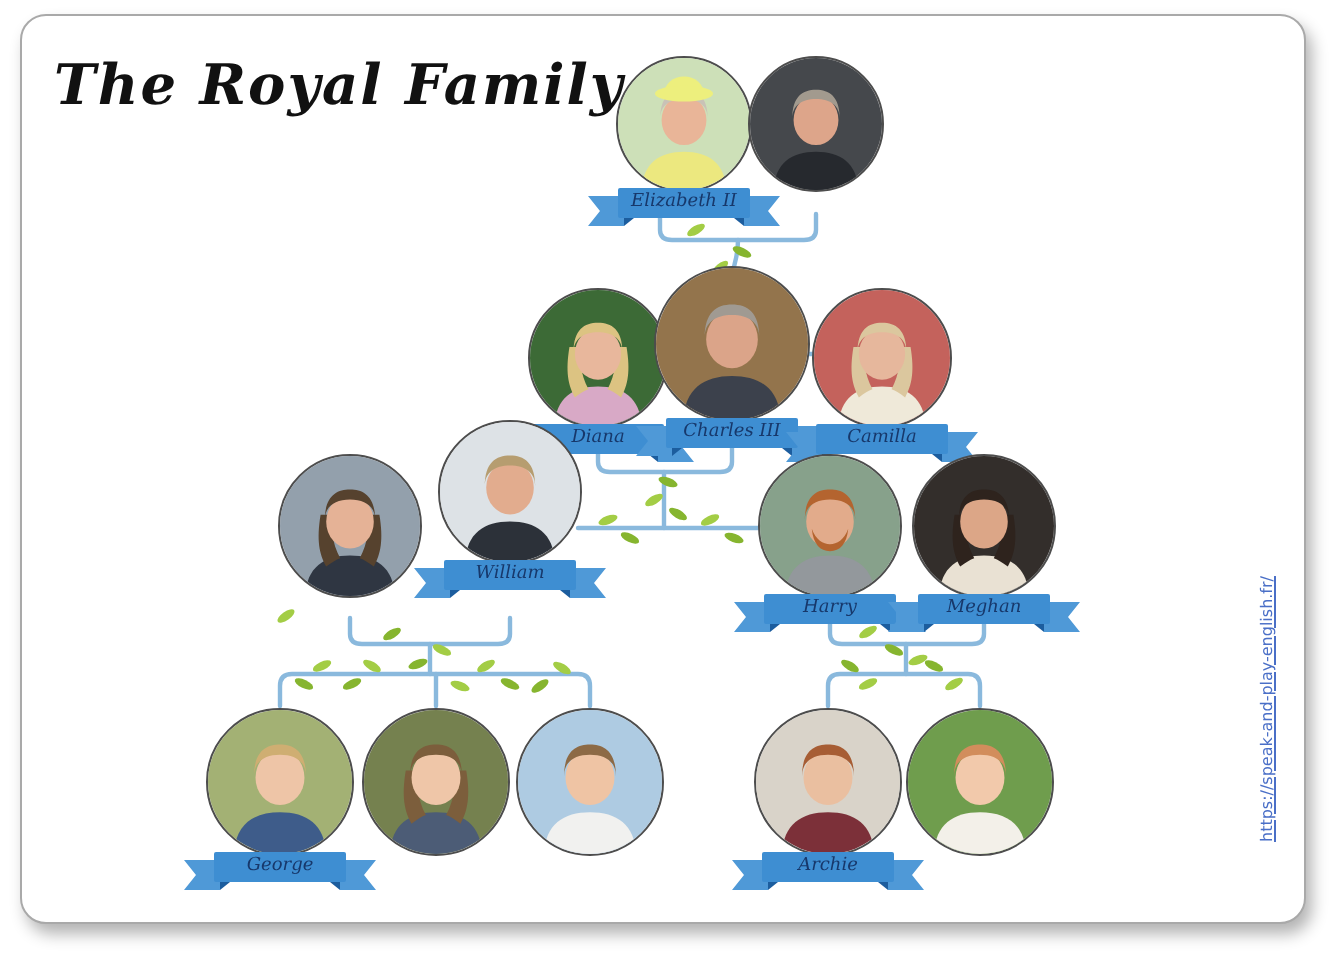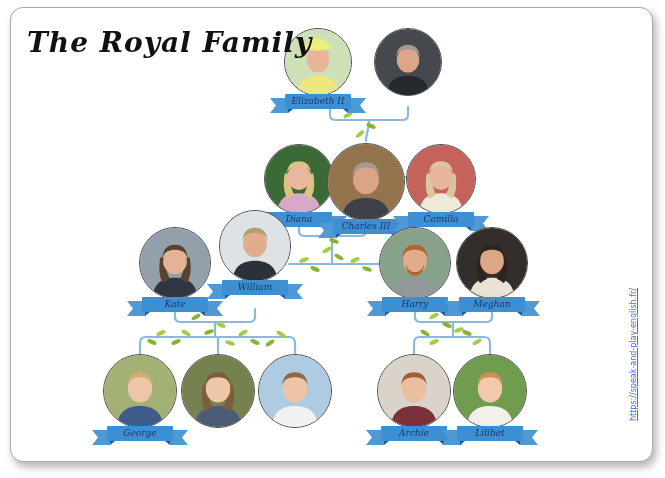--- a/index.html
+++ b/index.html
@@ -118,21 +118,21 @@
     <ellipse class="leafA" rx="5" ry="2.1" transform="translate(434 316) rotate(-30)"></ellipse>
     <ellipse class="leafB" rx="5" ry="2.1" transform="translate(447 325) rotate(25)"></ellipse>
     <ellipse class="leafA" rx="5" ry="2.1" transform="translate(459 330) rotate(-20)"></ellipse>
     <ellipse class="leafB" rx="5" ry="2.1" transform="translate(425 333) rotate(30)"></ellipse>
     <ellipse class="leafA" rx="5" ry="2.1" transform="translate(434 342) rotate(-25)"></ellipse>
     <ellipse class="leafB" rx="5" ry="2.1" transform="translate(467 333) rotate(25)"></ellipse>
     <ellipse class="leafA" rx="5" ry="2.1" transform="translate(477 342) rotate(-30)"></ellipse>
   </g>
 </svg>
 
-<div class="person" style="left: 268px; top: 28px; --d: 66px; --bg: #cde0b8; --skin: #e9b598; --hair: #c9c2b6; --cloth: #ece87f; --hat: #edef7d;">
+<div class="person" style="left: 292px; top: 28px; --d: 66px; --bg: #cde0b8; --skin: #e9b598; --hair: #c9c2b6; --cloth: #ece87f; --hat: #edef7d;">
   <div class="photo">
       <svg viewBox="0 0 100 100">
         <use href="#avatar"></use>
       </svg>
     </div>
   <div class="ribbon">
       <svg viewBox="0 0 96 20" preserveAspectRatio="none">
         <use href="#ribbon-shape"></use>
       </svg>
       <span class="band-label">Elizabeth II</span>
@@ -152,21 +152,21 @@
         <use href="#avatar"></use>
       </svg>
     </div>
   <div class="ribbon">
       <svg viewBox="0 0 96 20" preserveAspectRatio="none">
         <use href="#ribbon-shape"></use>
       </svg>
       <span class="band-label">Diana</span>
     </div>
 </div>
-<div class="person" style="left: 316px; top: 143px; --d: 76px; --bg: #93744c; --skin: #dba489; --hair: #a09a92; --cloth: #3c414c;">
+<div class="person" style="left: 316px; top: 133px; --d: 76px; --bg: #93744c; --skin: #dba489; --hair: #a09a92; --cloth: #3c414c;">
   <div class="photo">
       <svg viewBox="0 0 100 100">
         <use href="#avatar"></use>
       </svg>
     </div>
   <div class="ribbon">
       <svg viewBox="0 0 96 20" preserveAspectRatio="none">
         <use href="#ribbon-shape"></use>
       </svg>
       <span class="band-label">Charles III</span>
@@ -185,26 +185,20 @@
       <span class="band-label">Camilla</span>
     </div>
 </div>
 
 <div class="person" style="left: 125px; top: 227px; --d: 70px; --bg: #93a0ac; --skin: #e5b296; --hair: #56422e; --cloth: #2f3642; --lock: #56422e;">
   <div class="photo">
       <svg viewBox="0 0 100 100">
         <use href="#avatar"></use>
       </svg>
     </div>
-  <div class="ribbon">
-      <svg viewBox="0 0 96 20" preserveAspectRatio="none">
-        <use href="#ribbon-shape"></use>
-      </svg>
-      <span class="band-label">Kate</span>
-    </div>
 </div>
 <div class="person" style="left: 205px; top: 210px; text-decoration: underline; --d: 70px; --bg: #dde2e6; --skin: #e2ac8e; --hair: #b69d70; --cloth: #2c3139;">
   <div class="photo">
       <svg viewBox="0 0 100 100">
         <use href="#avatar"></use>
       </svg>
     </div>
   <div class="ribbon">
       <svg viewBox="0 0 96 20" preserveAspectRatio="none">
         <use href="#ribbon-shape"></use>
@@ -278,21 +272,15 @@
       </svg>
       <span class="band-label">Archie</span>
     </div>
 </div>
 <div class="person" style="left: 440px; top: 354px; --d: 72px; --bg: #6f9d4d; --skin: #f2c9ab; --hair: #d28d5c; --cloth: #f3f0e9;">
   <div class="photo">
       <svg viewBox="0 0 100 100">
         <use href="#avatar"></use>
       </svg>
     </div>
-  <div class="ribbon">
-      <svg viewBox="0 0 96 20" preserveAspectRatio="none">
-        <use href="#ribbon-shape"></use>
-      </svg>
-      <span class="band-label">Lilibet</span>
-    </div>
 </div>
 
 <a class="side-link" href="#">https://speak-and-play-english.fr/</a>
 
 </body></html>

